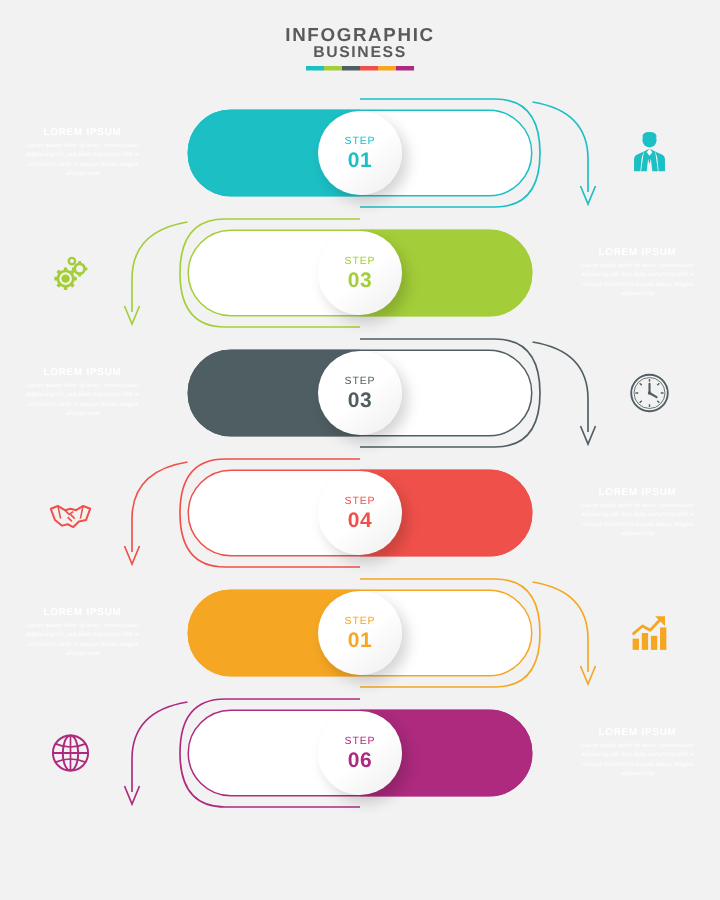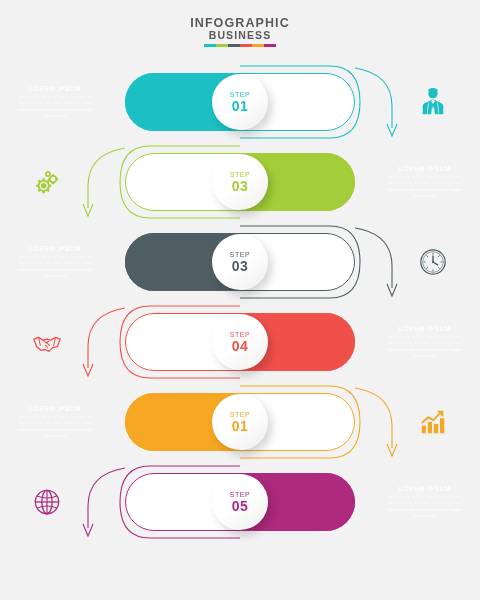--- a/index.html
+++ b/index.html
@@ -390,16 +390,16 @@
         <circle cx="32" cy="32" r="25"></circle>
         <ellipse cx="32" cy="32" rx="11" ry="25"></ellipse>
         <line x1="7" y1="32" x2="57" y2="32"></line>
         <path d="M11 19 q21 9 42 0" stroke-width="2.4"></path>
         <path d="M11 45 q21 -9 42 0" stroke-width="2.4"></path>
         <line x1="32" y1="7" x2="32" y2="57" stroke-width="2.4"></line>
       </svg>
       </div>
       <div class="step-circle">
         <div class="step-label" style="color: rgb(173, 42, 126);">STEP</div>
-        <div class="step-number" style="color: rgb(173, 42, 126);">05</div>
+        <div class="step-number" style="color: rgb(173, 42, 126);">06</div>
       </div>
     </div>
   </div>
 
 </body></html>

